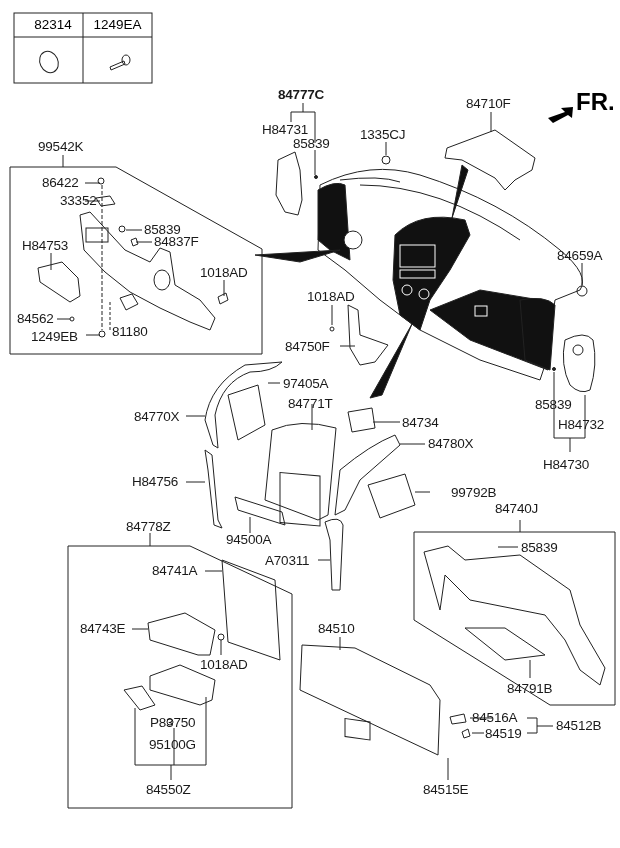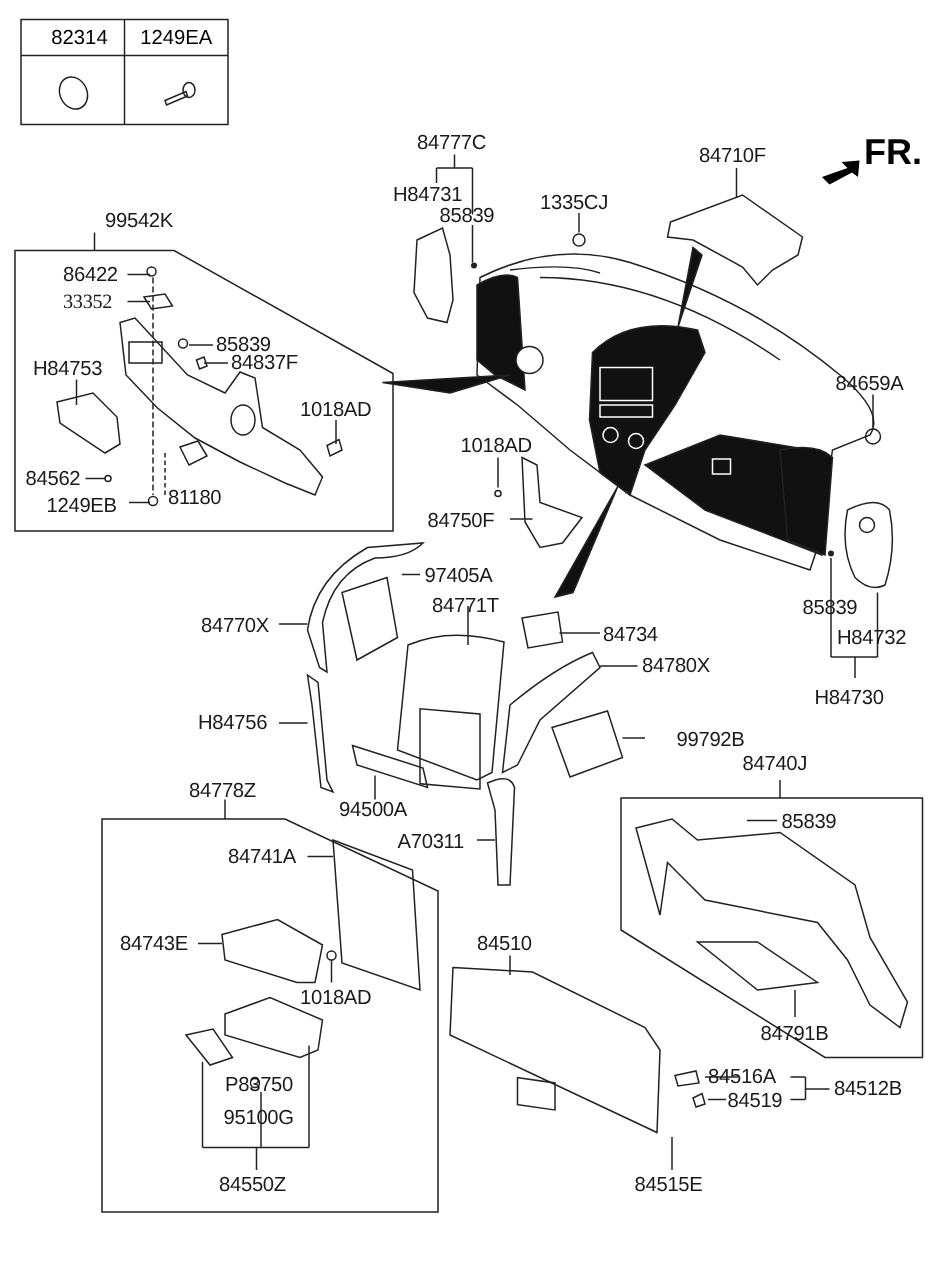--- a/index.html
+++ b/index.html
@@ -173,32 +173,32 @@
   </g>
 
   <path d="M548 118 L565 112 L561 108 L573 107 L572 118 L568 115 L553 123 Z" fill="#000"></path>
 </svg>
 
 <div class="legend-cell" style="left:14px;top:18px;width:78px;">82314</div>
 <div class="legend-cell" style="left:83px;top:18px;width:69px;">1249EA</div>
 
 <div class="fr" style="left:576px;top:92px;">FR.</div>
 
-<div class="lbl" style="left:38px;top:140px;margin-left:32px;">99542K</div>
+<div class="lbl" style="left:38px;top:140px;">99542K</div>
 <div class="lbl" style="left:42px;top:176px;">86422</div>
-<div class="lbl" style="left:42px;top:194px;font-family:Liberation Serif, serif;">33352</div>
+<div class="lbl" style="left:60px;top:194px;">33352</div>
 <div class="lbl" style="left:144px;top:223px;">85839</div>
 <div class="lbl" style="left:154px;top:235px;">84837F</div>
 <div class="lbl" style="left:22px;top:239px;">H84753</div>
 <div class="lbl" style="left:200px;top:266px;">1018AD</div>
 <div class="lbl" style="left:17px;top:312px;">84562</div>
 <div class="lbl" style="left:112px;top:325px;">81180</div>
 <div class="lbl" style="left:31px;top:330px;">1249EB</div>
 
-<div class="lbl" style="left:278px;top:88px;">84777C</div>
+<div class="lbl" style="left:278px;top:88px;font-weight:bold;">84777C</div>
 <div class="lbl" style="left:262px;top:123px;">H84731</div>
 <div class="lbl" style="left:293px;top:137px;">85839</div>
 <div class="lbl" style="left:360px;top:128px;">1335CJ</div>
 <div class="lbl" style="left:466px;top:97px;">84710F</div>
 <div class="lbl" style="left:557px;top:249px;">84659A</div>
 
 <div class="lbl" style="left:307px;top:290px;">1018AD</div>
 <div class="lbl" style="left:285px;top:340px;">84750F</div>
 <div class="lbl" style="left:283px;top:377px;">97405A</div>
 <div class="lbl" style="left:288px;top:397px;">84771T</div>

